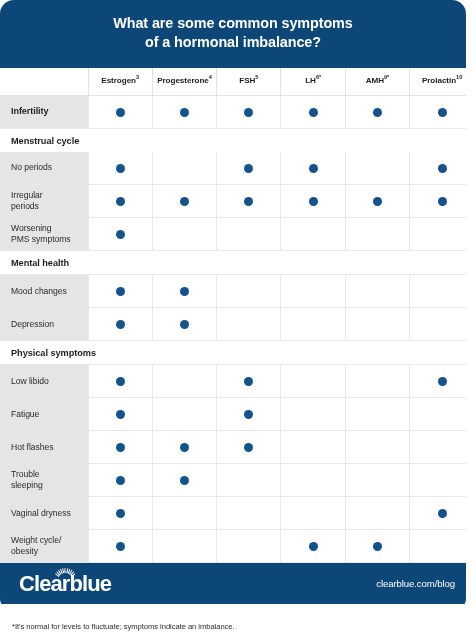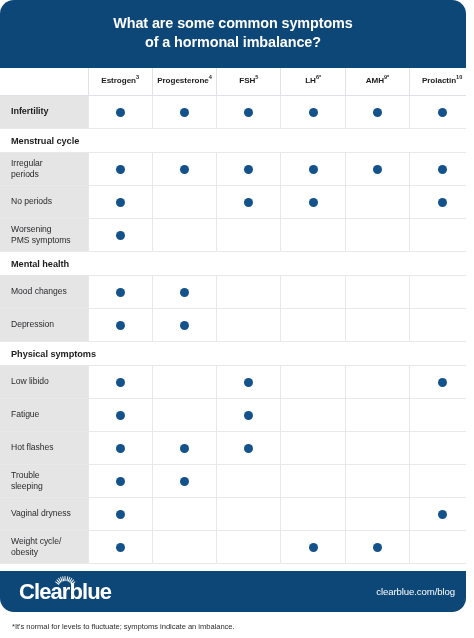--- a/index.html
+++ b/index.html
@@ -156,21 +156,21 @@
     width: 9px;
     height: 9px;
     border-radius: 50%;
     background: #14528c;
   }
 
   
   .footer-bar {
     position: absolute;
     left: 0;
-    bottom: 0;
+    bottom: 8px;
     width: 474px;
     height: 41px;
     background: #0d4778;
     display: flex;
     align-items: center;
     justify-content: space-between;
     padding: 0 19px 0 19px;
     box-sizing: border-box;
   }
   .logo-wrap {
@@ -248,37 +248,37 @@
             <td class="cell"><span class="dot"></span></td>
             <td class="cell"><span class="dot"></span></td>
             <td class="cell"><span class="dot"></span></td>
             <td class="cell"><span class="dot"></span></td>
             <td class="cell"><span class="dot"></span></td>
             <td class="cell"><span class="dot"></span></td>
           </tr>
           <tr class="section-row">
             <td colspan="7">Menstrual cycle</td>
           </tr>
+          <tr class="data-row">
+            <td class="rowlabel">No periods</td>
+            <td class="cell"><span class="dot"></span></td>
+            <td class="cell"></td>
+            <td class="cell"><span class="dot"></span></td>
+            <td class="cell"><span class="dot"></span></td>
+            <td class="cell"></td>
+            <td class="cell"><span class="dot"></span></td>
+          </tr>
           <tr class="data-row topline">
             <td class="rowlabel">Irregular
 periods</td>
             <td class="cell"><span class="dot"></span></td>
             <td class="cell"><span class="dot"></span></td>
             <td class="cell"><span class="dot"></span></td>
             <td class="cell"><span class="dot"></span></td>
             <td class="cell"><span class="dot"></span></td>
-            <td class="cell"><span class="dot"></span></td>
-          </tr>
-          <tr class="data-row">
-            <td class="rowlabel">No periods</td>
-            <td class="cell"><span class="dot"></span></td>
-            <td class="cell"></td>
-            <td class="cell"><span class="dot"></span></td>
-            <td class="cell"><span class="dot"></span></td>
-            <td class="cell"></td>
             <td class="cell"><span class="dot"></span></td>
           </tr>
           <tr class="data-row">
             <td class="rowlabel">Worsening
 PMS symptoms</td>
             <td class="cell"><span class="dot"></span></td>
             <td class="cell"></td>
             <td class="cell"></td>
             <td class="cell"></td>
             <td class="cell"></td>

